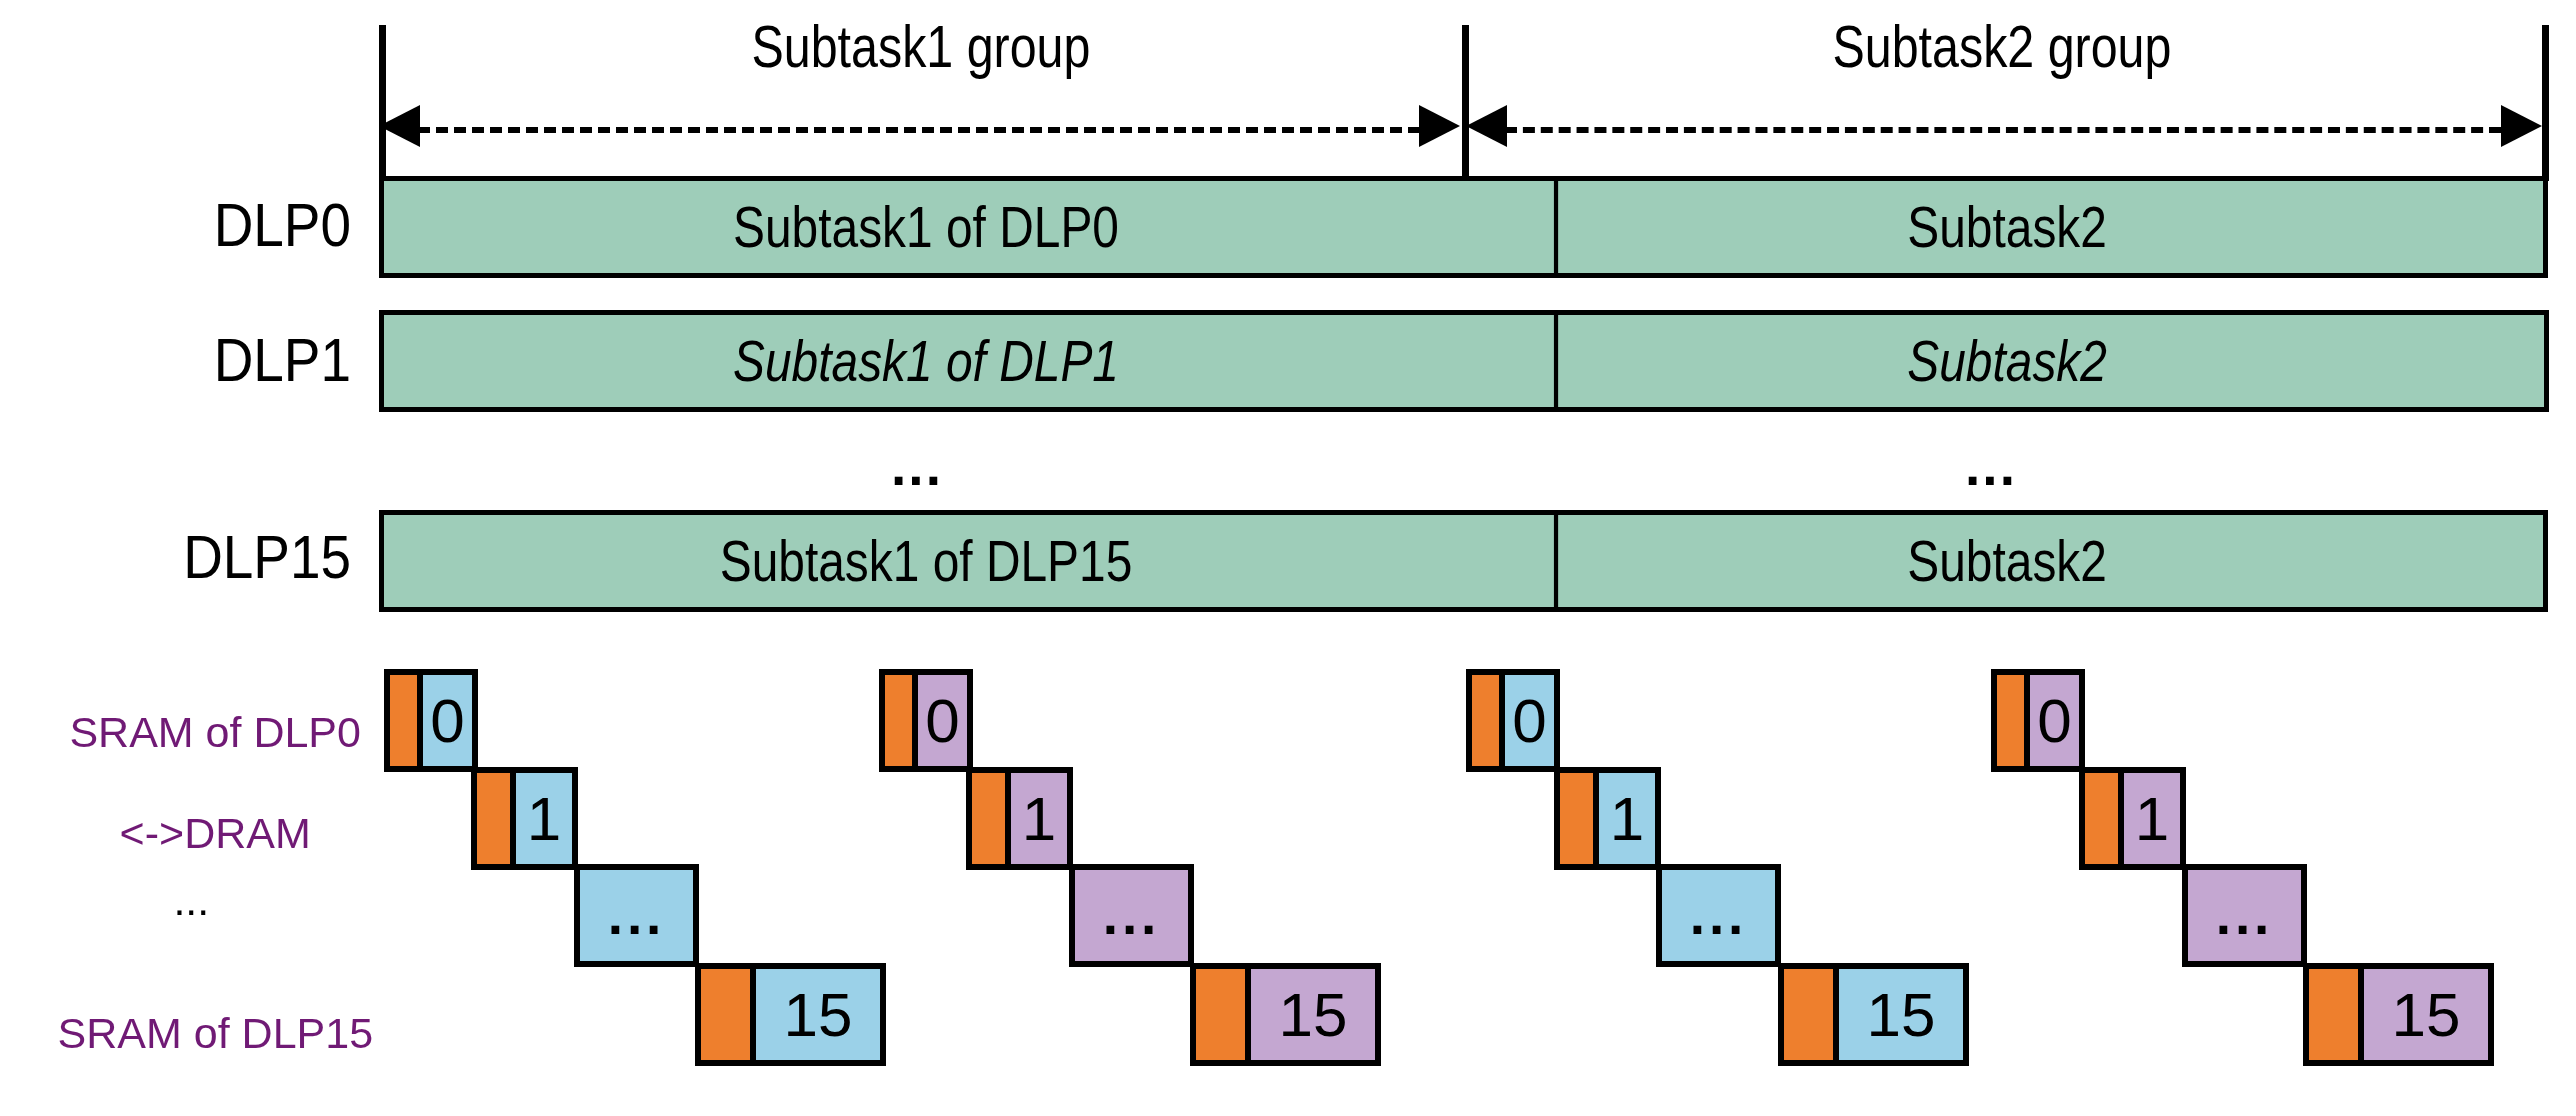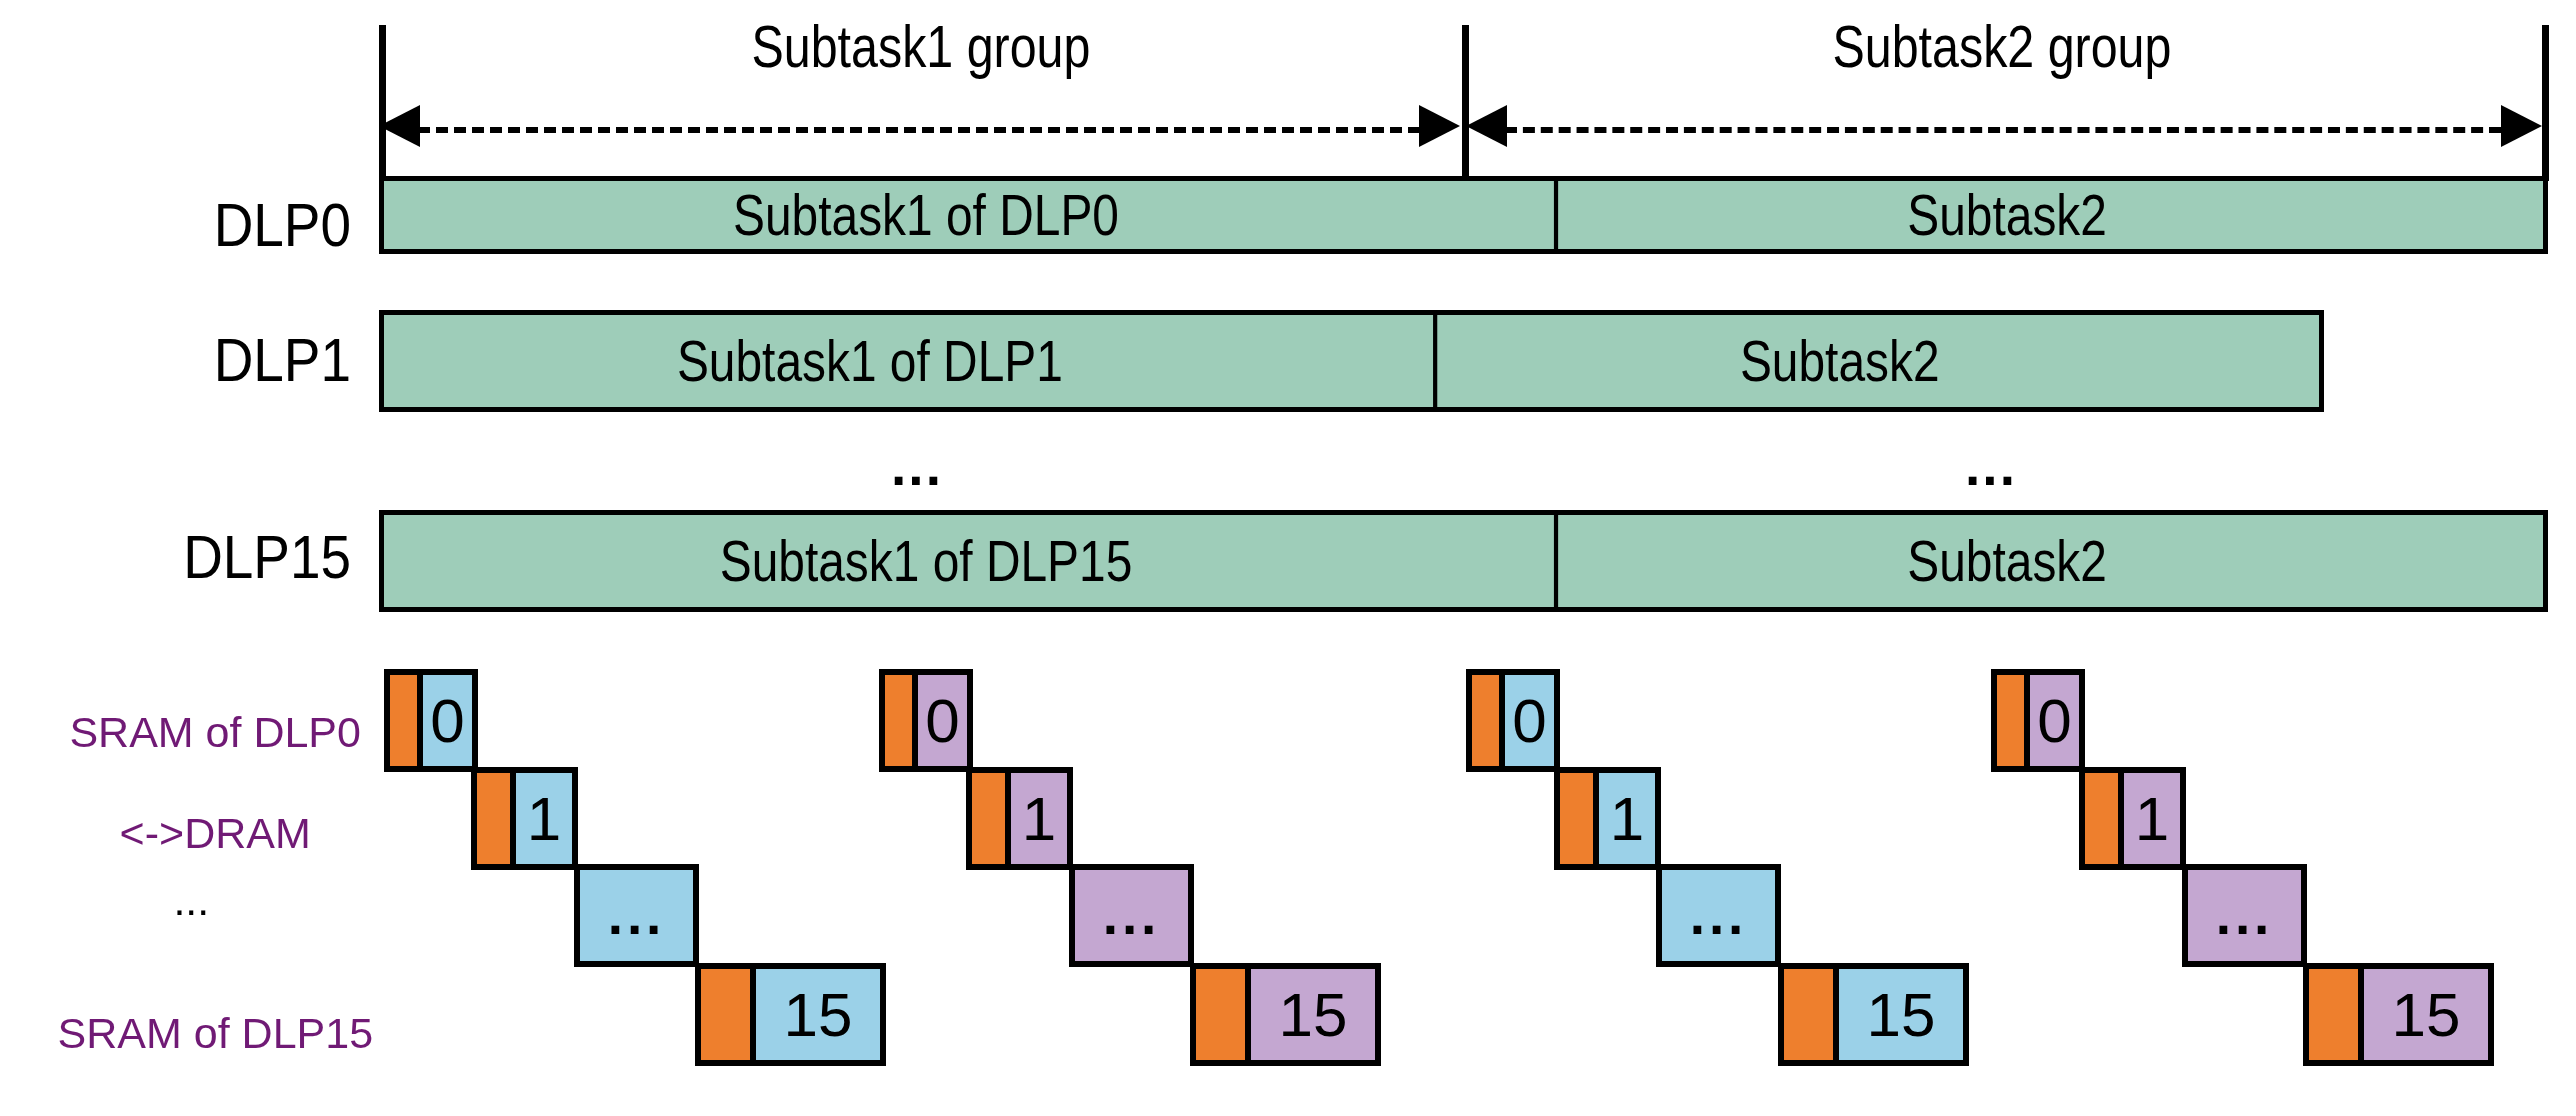--- a/index.html
+++ b/index.html
@@ -161,26 +161,26 @@
   <div class="arrow-head right" style="left:1419px; top:105px;"></div>
 
   <div class="arrow-head left" style="left:1466px; top:105px;"></div>
   <div class="arrow-line" style="left:1505px; top:127px; width:996px;"></div>
   <div class="arrow-head right" style="left:2501px; top:105px;"></div>
 
   <div class="dlp-label" style="left:39px; top:195px; width:312px;">DLP0</div>
   <div class="dlp-label" style="left:39px; top:330px; width:312px;">DLP1</div>
   <div class="dlp-label" style="left:39px; top:527px; width:312px;">DLP15</div>
 
-  <div class="task-row" style="left:379px; top:176px; width:2169px; height:78px;text-align:right;">
+  <div class="task-row" style="left:379px; top:176px; width:2169px; height:102px;text-align:right;">
     <div class="task-cell" style="width:1084px;">Subtask1 of DLP0</div>
     <div class="task-cell right-cell" style="width:1074px;">Subtask2</div>
   </div>
 
-  <div class="task-row" style="left:379px; top:310px; width:1945px; height:102px;">
+  <div class="task-row" style="left:379px; top:310px; width:2170px; height:102px;font-style:italic;">
     <div class="task-cell" style="width:1084px;">Subtask1 of DLP1</div>
     <div class="task-cell right-cell" style="width:1074px;">Subtask2</div>
   </div>
 
   <div class="row-ellipsis" style="left:761px; top:439px; width:312px;">...</div>
   <div class="row-ellipsis" style="left:1835px; top:439px; width:312px;">...</div>
 
   <div class="task-row" style="left:379px; top:510px; width:2169px; height:102px;">
     <div class="task-cell" style="width:1084px;">Subtask1 of DLP15</div>
     <div class="task-cell right-cell" style="width:1074px;">Subtask2</div>

